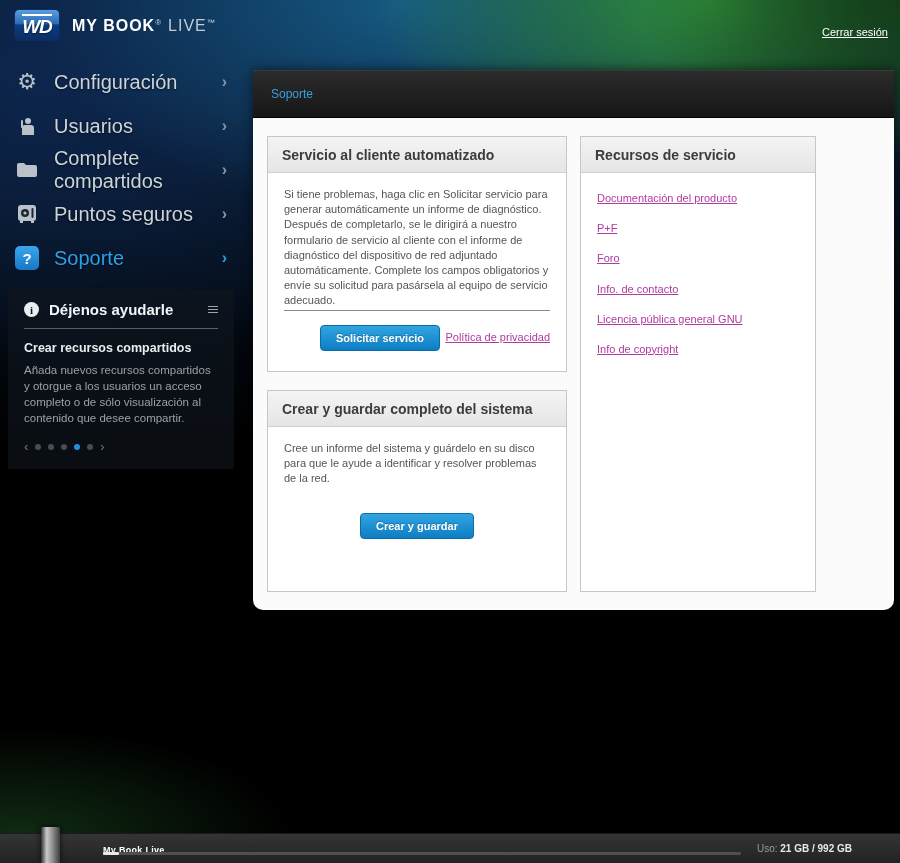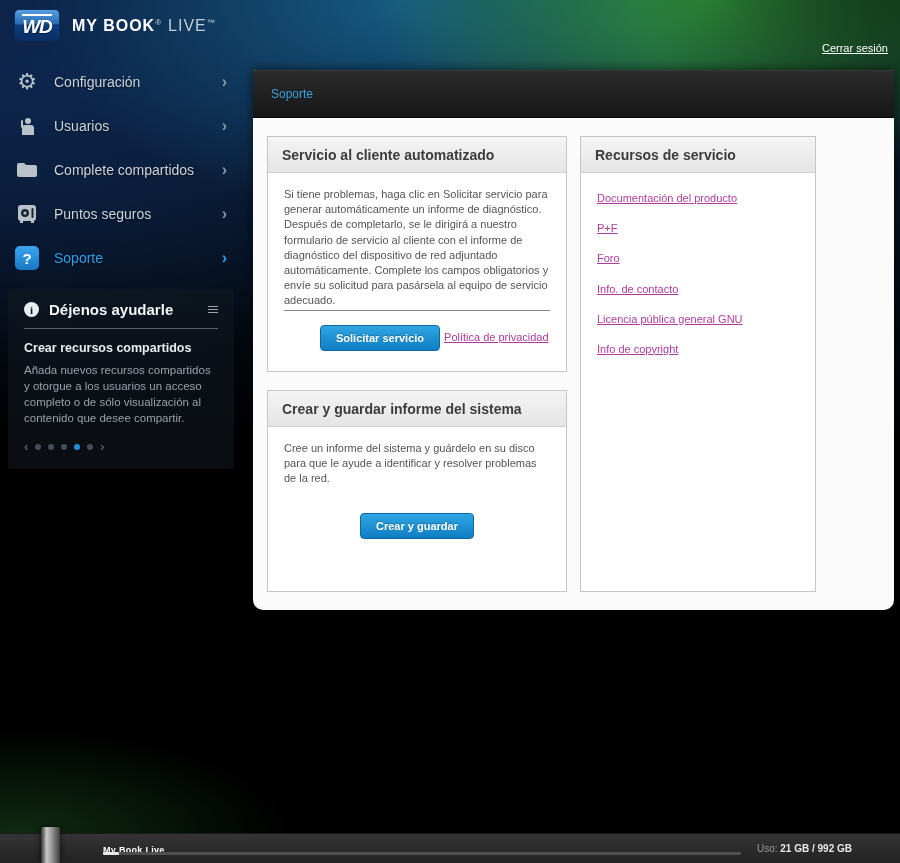--- a/index.html
+++ b/index.html
@@ -25,29 +25,29 @@
     border-radius:5px; border:1px solid #0a2f5e;
     background:linear-gradient(180deg,#5a9fe0 0%,#2a6cb8 45%,#0d3d80 50%,#0a2e66 100%);
     color:#fff; font-weight:bold; font-style:italic; font-size:19px;
     display:flex; align-items:center; justify-content:center; letter-spacing:-1px;
     text-shadow:0 1px 2px rgba(0,0,0,.5);
   }
   .wd-logo span { border-top:2px solid #fff; padding-top:1px; line-height:1; }
   .brand { position:absolute; left:72px; top:17px; font-size:16px; letter-spacing:1px; color:#fff; font-weight:bold; }
   .brand .reg, .brand .tm { font-size:8px; vertical-align:super; color:#cfd6dd; font-weight:normal; }
   .brand .live { color:#c3ccd4; font-weight:normal; margin-left:6px; }
-  .logout { position:absolute; right:12px; top:42px; font-size:11px; color:#fff; text-decoration:underline; cursor:pointer;text-align:right; }
+  .logout { position:absolute; right:12px; top:26px; font-size:11px; color:#fff; text-decoration:underline; cursor:pointer;text-align:right; }
 
   
   .sidebar { position:absolute; left:0; top:60px; width:253px; z-index:4; }
   .nav-item { position:relative; height:44px; display:flex; align-items:center; padding-left:14px; cursor:pointer; }
   .nav-icon { width:26px; height:26px; margin-right:14px; display:flex; align-items:center; justify-content:center; color:#b9c2c9; }
   .nav-icon svg { display:block; }
   .gear-glyph { font-size:22px; line-height:1; color:#b9c2c9; }
-  .nav-label { font-size:14px; color:#ccd4da; text-shadow:0 1px 2px rgba(0,0,0,.6); }
+  .nav-label { font-size:20px; color:#ccd4da; text-shadow:0 1px 2px rgba(0,0,0,.6); }
   .nav-chevron { position:absolute; right:26px; font-size:16px; color:#8a98a4; font-weight:bold; }
   .nav-item.active .nav-label, .nav-item.active .nav-chevron { color:#2d9fe8; }
   .help-badge {
     width:24px; height:24px; border-radius:5px;
     background:linear-gradient(180deg,#3aa6ef,#1877c4);
     color:#fff; font-weight:bold; font-size:15px;
     display:flex; align-items:center; justify-content:center;
   }
 
   
@@ -92,21 +92,21 @@
   .panel-header {
     height:36px; flex:0 0 36px; background:linear-gradient(180deg,#f4f4f4,#e5e5e5);
     border-bottom:1px solid #cfcfcf; display:flex; align-items:center; padding-left:14px;
   }
   .panel-title { font-size:14px; font-weight:bold; color:#3c3c3c; }
   .panel-body { padding:14px 16px; font-size:11px; color:#555; line-height:1.38; flex:1; display:flex; flex-direction:column; }
   .p1 { height:236px; }
   .p2 { height:202px; }
   .p3 { height:456px; }
   .body-divider { border:none; border-top:1px solid #888; margin-top:auto; margin-bottom:14px; }
-  .action-row { display:flex; align-items:center; gap:4px; padding-left:36px; padding-bottom:6px; }
+  .action-row { display:flex; align-items:center; gap:4px; padding-left:36px; padding-bottom:6px;justify-content:space-between; }
   .btn {
     background:linear-gradient(180deg,#31a5e2,#0d7ec3); border:1px solid #0a6aa6; border-radius:4px;
     color:#fff; font-size:11px; font-weight:bold; padding:6px 15px; cursor:pointer;
     font-family:"Liberation Sans", sans-serif; text-shadow:0 -1px 1px rgba(0,0,0,.25);
   }
   .link-magenta { font-size:11px; color:#b03a9e; text-decoration:underline; cursor:pointer; }
   .btn-center-wrap { display:flex; justify-content:center; margin-top:26px; }
   .service-links { list-style:none; padding-top:4px; }
   .service-links li { margin-bottom:15px; }
 
@@ -238,21 +238,21 @@
           <hr class="body-divider">
           <div class="action-row">
             <button class="btn">Solicitar servicio</button>
             <a class="link-magenta">Política de privacidad</a>
           </div>
         </div>
       </div>
 
       <div class="panel p2">
         <div class="panel-header">
-          <span class="panel-title">Crear y guardar informe del sistema</span>
+          <span class="panel-title">Crear y guardar completo del sistema</span>
         </div>
         <div class="panel-body">
           <div>Cree un informe del sistema y guárdelo en su disco para que le ayude a identificar y resolver problemas de la red.</div>
           <div class="btn-center-wrap">
             <button class="btn">Crear y guardar</button>
           </div>
         </div>
       </div>
 
     </div>

